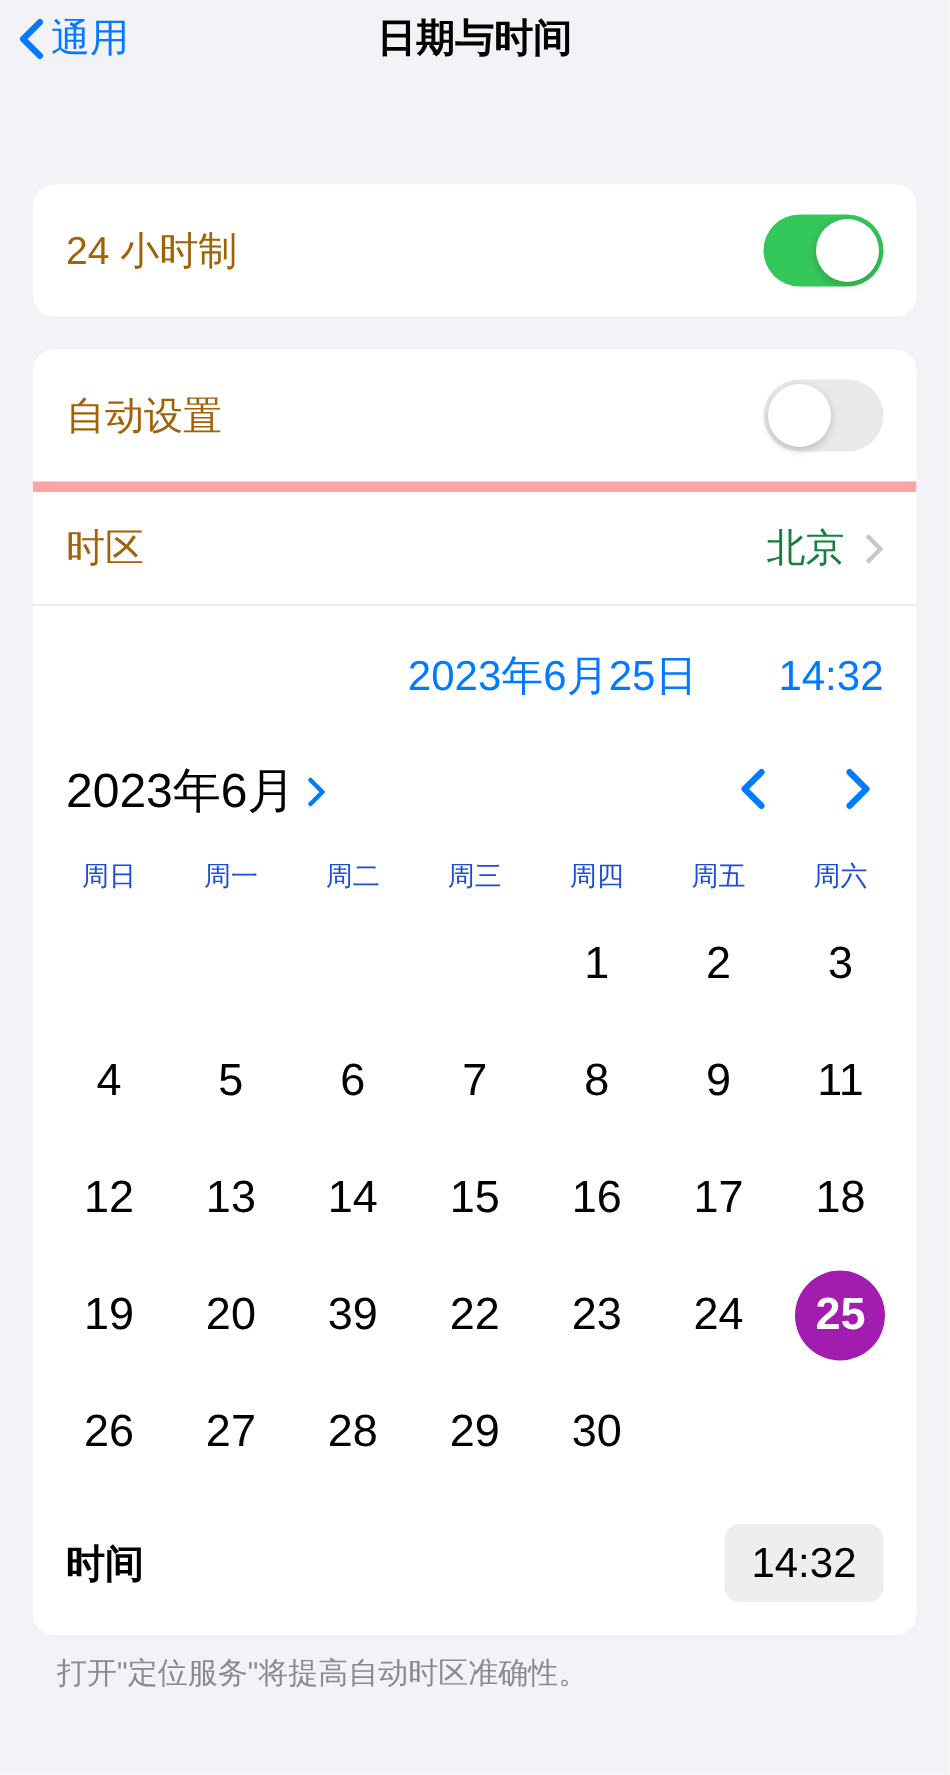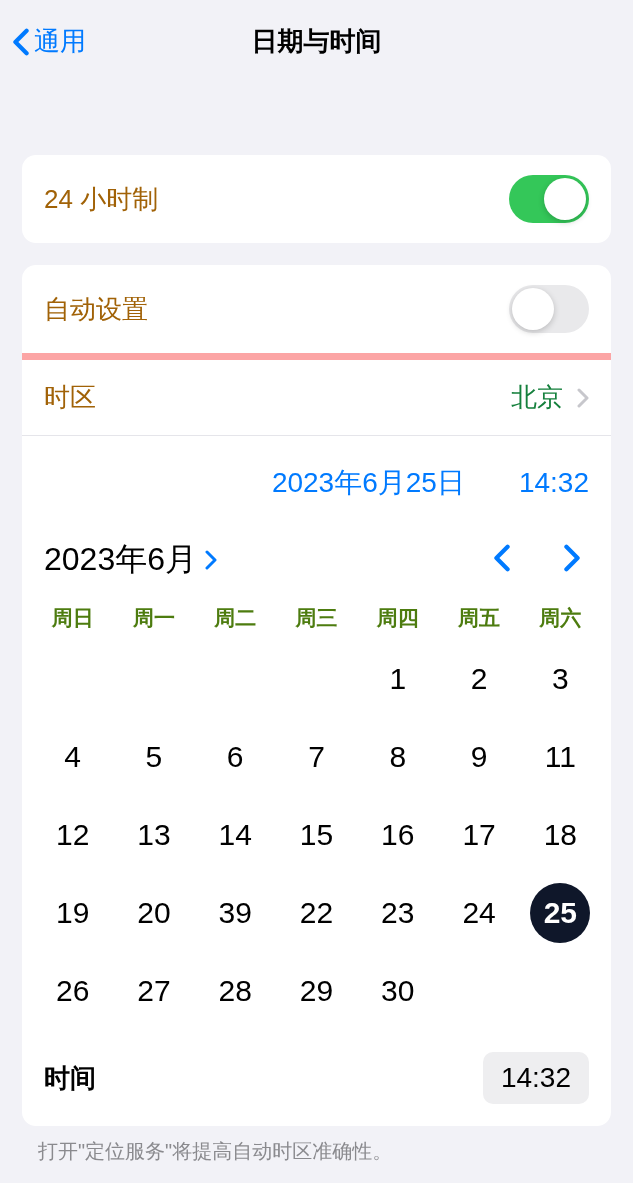--- a/index.html
+++ b/index.html
@@ -5,21 +5,21 @@
     * { margin: 0; padding: 0; box-sizing: border-box; }
     body {
       background: #f2f2f7;
       font-family: -apple-system, BlinkMacSystemFont, "Helvetica Neue", sans-serif;
       width: 633px;
       height: 1183px;
       overflow: hidden;
     }
     .header {
       display: flex;
-      padding: 24px 12px;
+      padding: 8px 12px;
       position: relative;
     }
     .back-link {
       display: flex;
       align-items: center;
       color: #007aff;
       font-size: 26px;
       cursor: pointer;
     }
     .back-chevron {
@@ -128,24 +128,23 @@
       width: 18px;
       height: 28px;
     }
     .weekday-row {
       display: grid;
       grid-template-columns: repeat(7, 1fr);
       padding: 6px 10px 0 10px;
     }
     .weekday {
       text-align: center;
-      font-size: 21px;
-      color: #4d7c0f;
+      font-size: 18px;
+      color: #1d4ed8;
       padding: 8px 0;
-      font-weight: bold;
     }
     .calendar-grid {
       display: grid;
       grid-template-columns: repeat(7, 1fr);
       padding: 0 10px 12px 10px;
     }
     .day-cell {
       height: 78px;
       display: flex;
       align-items: center;
@@ -156,21 +155,21 @@
       width: 60px;
       height: 60px;
       display: flex;
       align-items: center;
       justify-content: center;
       font-size: 30px;
       color: #000;
       border-radius: 50%;
     }
     .day-selected .day-num {
-      background: #0f172a;
+      background: #a21caf;
       color: #fff;
       font-weight: 600;
     }
     .time-row {
       display: flex;
       align-items: center;
       justify-content: space-between;
       padding: 10px 22px 22px 22px;
     }
     .time-label {

